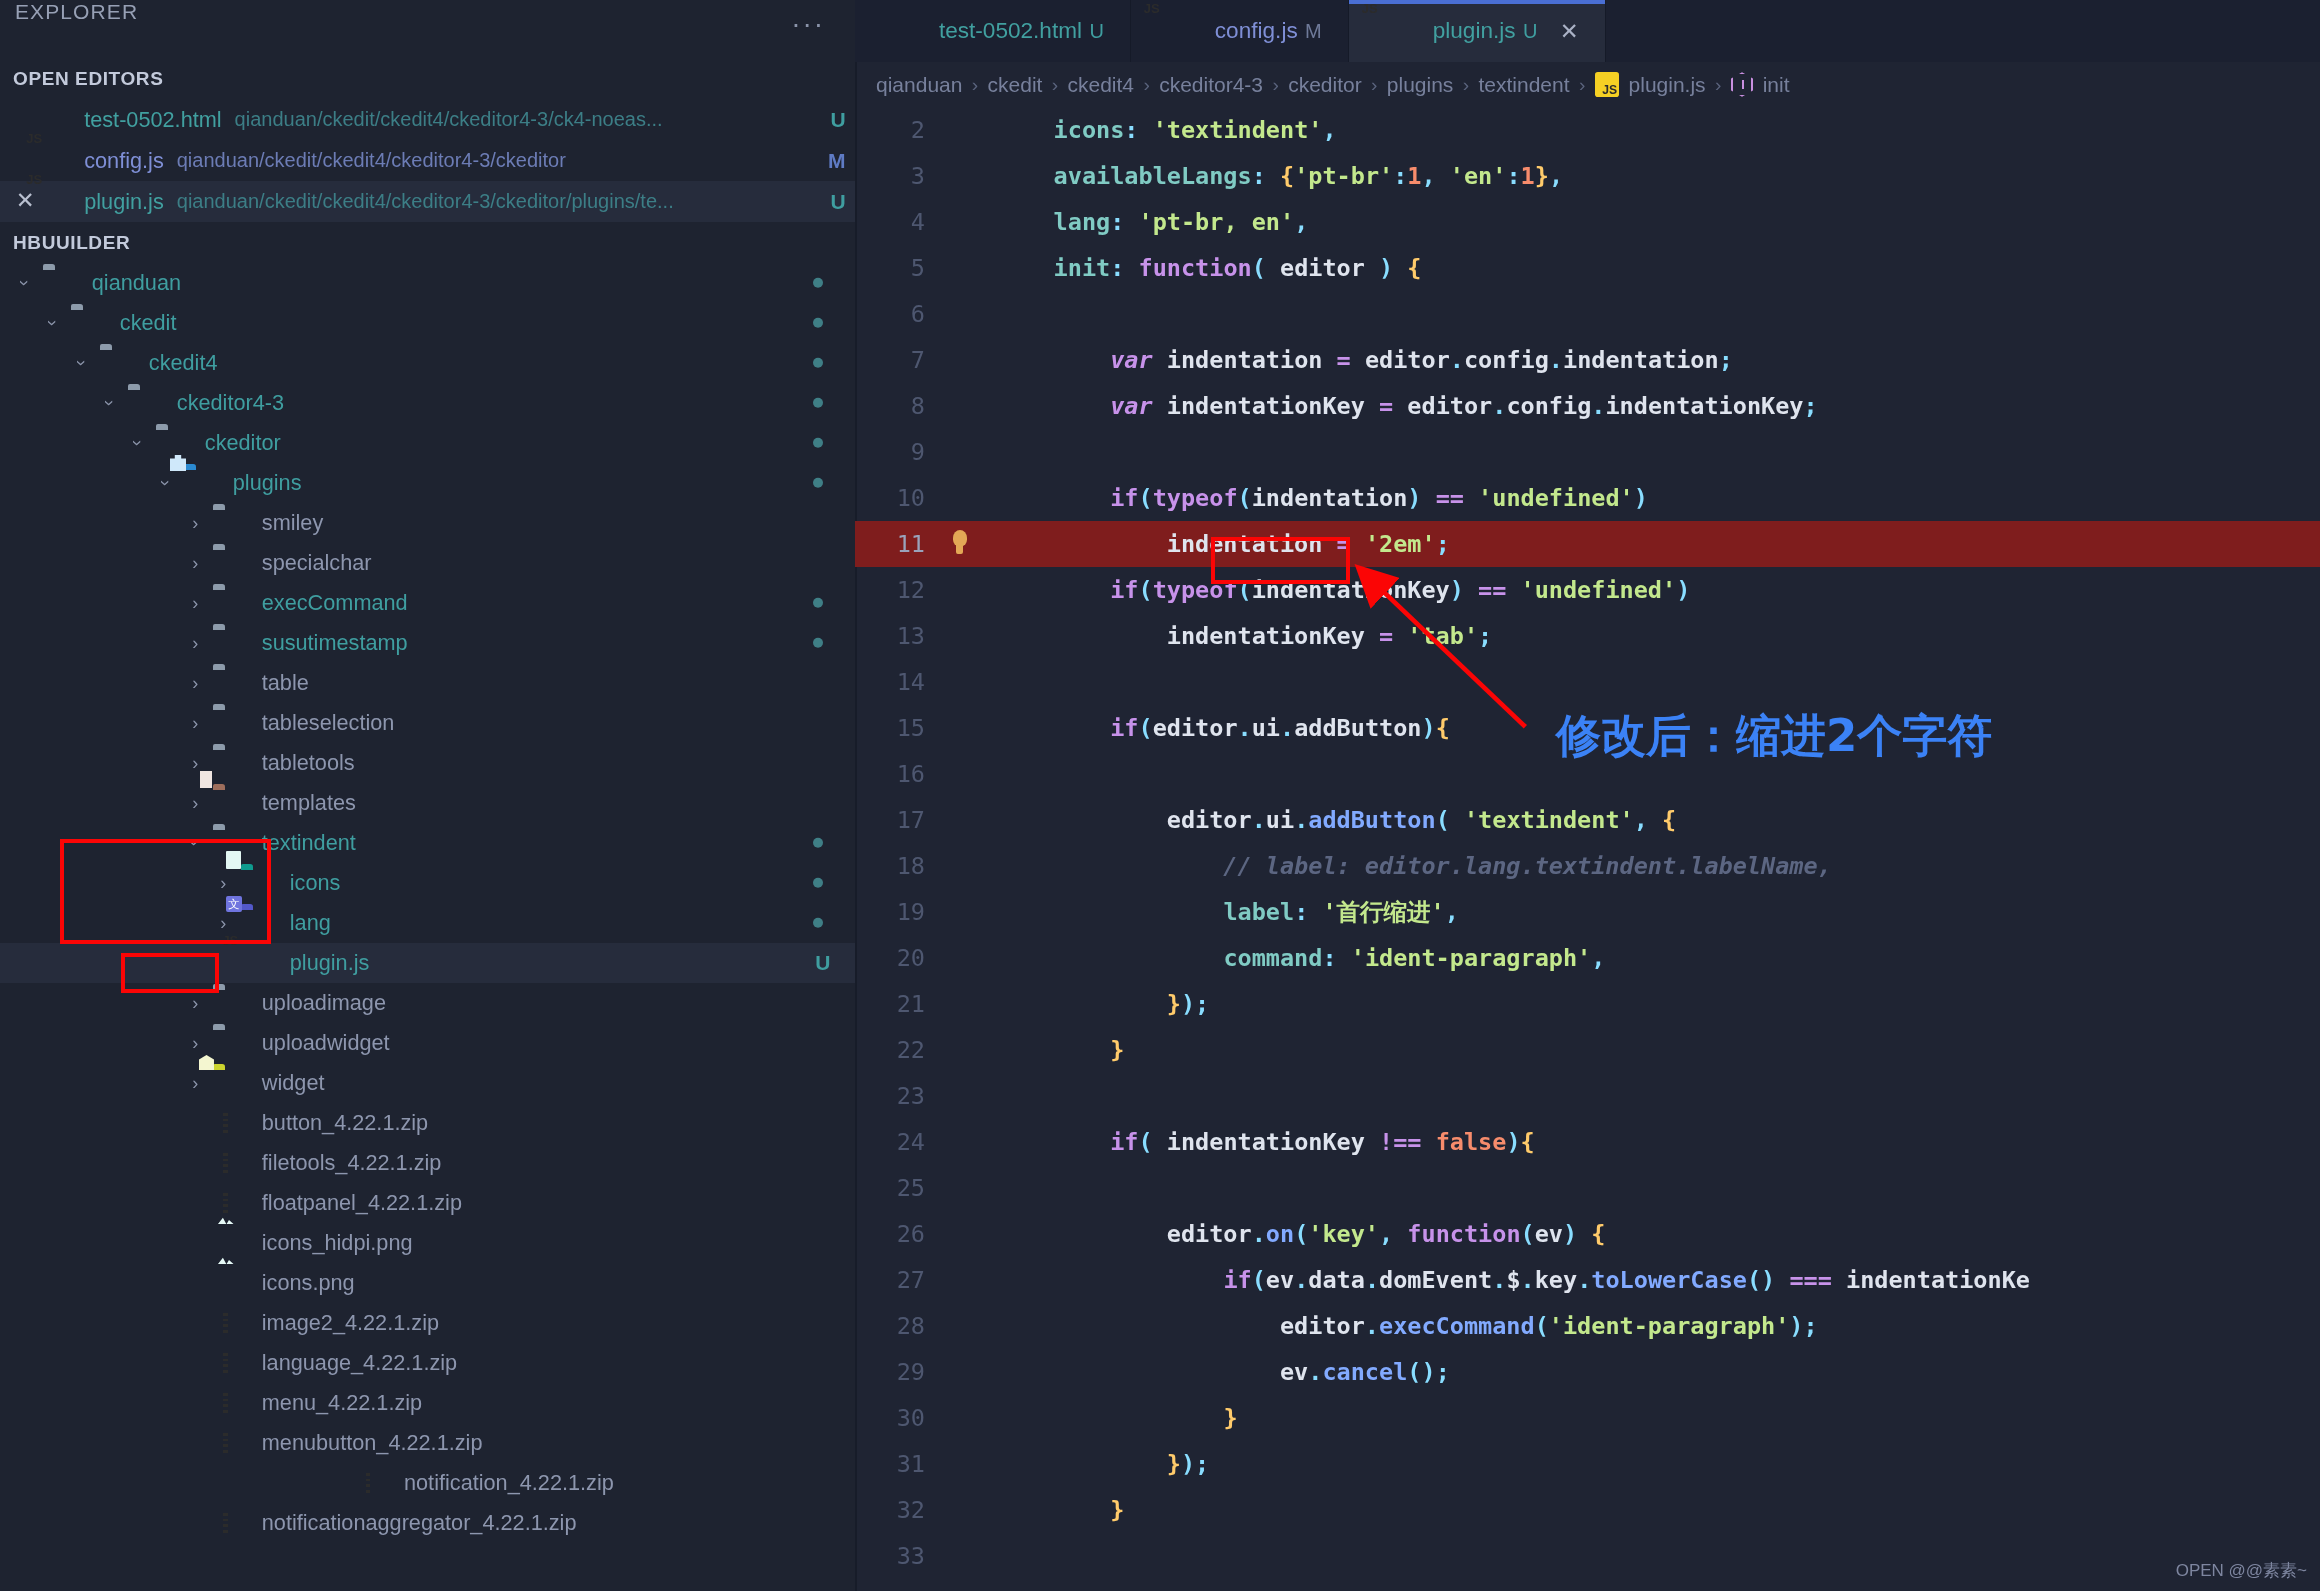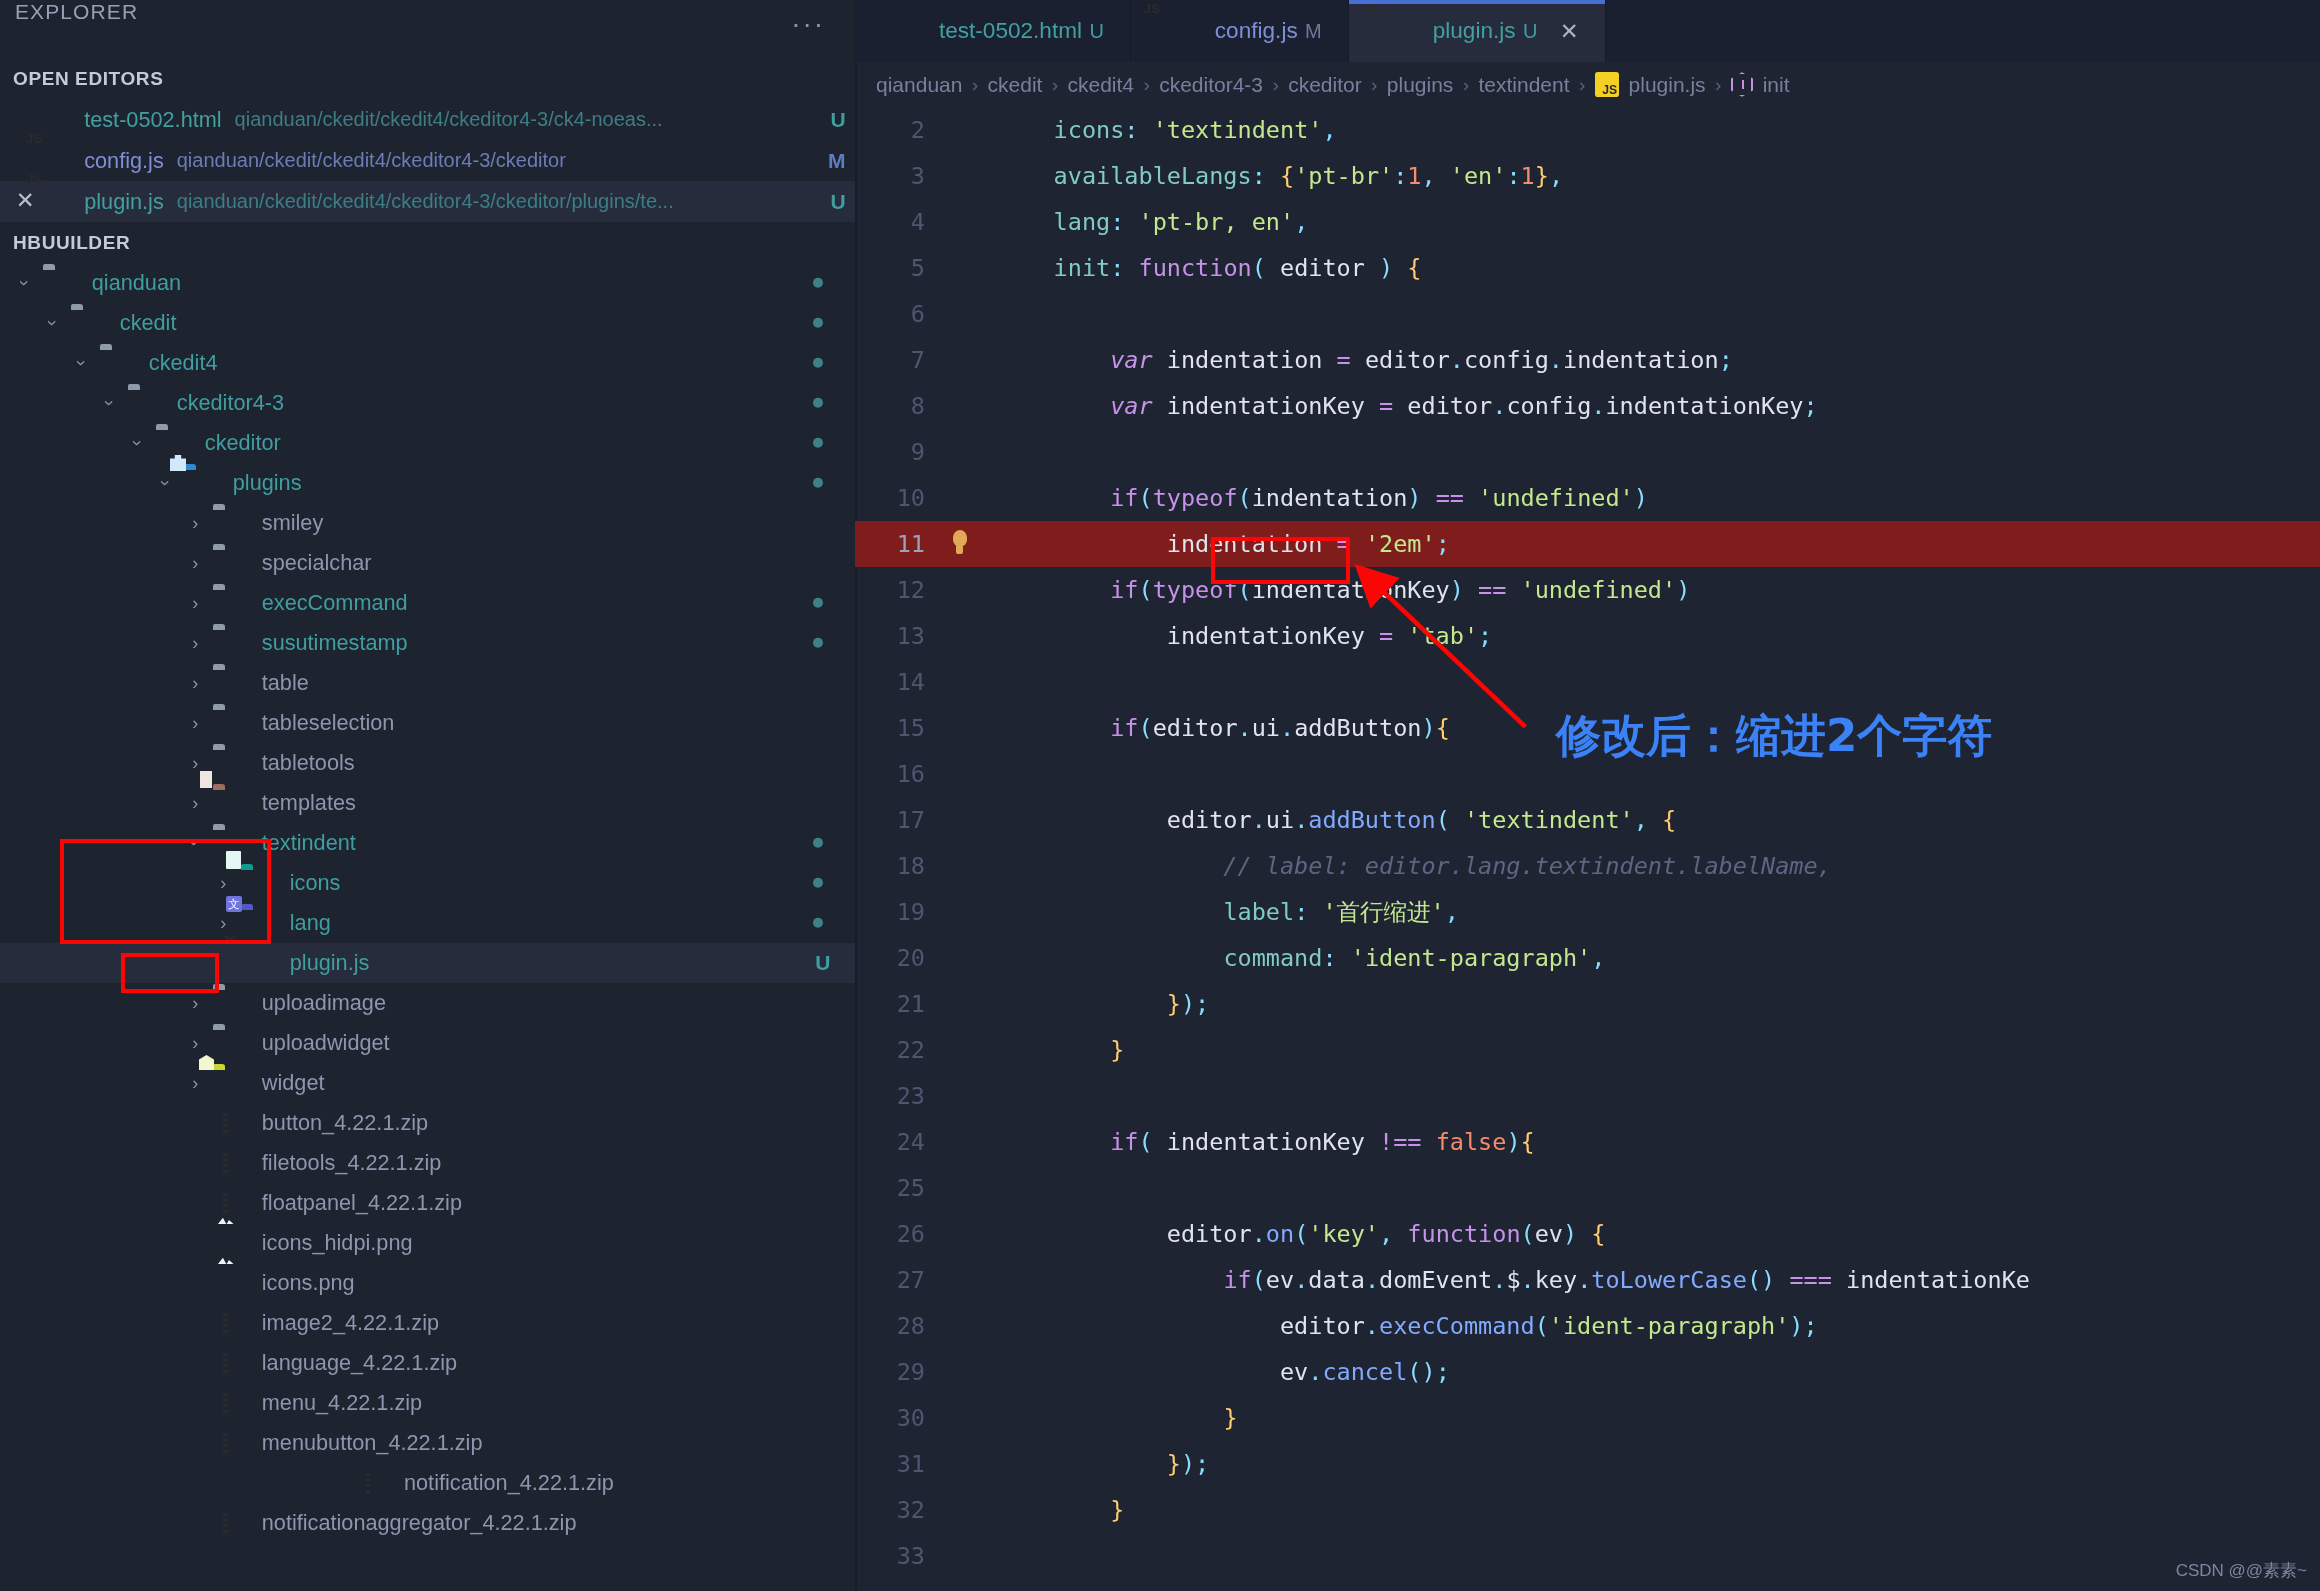--- a/index.html
+++ b/index.html
@@ -297,21 +297,21 @@
     width: 17px; height: 26px;
   }
   .lamp::before {
     content:""; position:absolute; left:1.9px; top:0; width:14px; height:16px;
     background:#e3a856; border-radius:50% 50% 40% 40%;
   }
   .lamp::after {
     content:""; position:absolute; left:4.7px; top:14px; width:7.5px; height:10.4px;
     background:#e3a856; border-radius:0 0 1.9px 1.9px;
   }
-  .codetext { padding-left: 55px; }
+  .codetext { padding-left: 55px; font-weight: bold; }
 
   
   .t-key    { color: #c792ea; }
   .t-fn     { color: #82aaff; }
   .t-str    { color: #c3e88d; }
   .t-num    { color: #f78c6c; }
   .t-prop   { color: #80cbc4; }
   .t-punct  { color: #89ddff; }
   .t-brace1 { color: #ffcb6b; }
   .t-brace3 { color: #89ddff; }
@@ -643,16 +643,16 @@
       <defs>
         <marker id="ah" markerWidth="9" markerHeight="9" refX="5" refY="4.5" orient="auto">
           <path d="M0,0 L9,4.5 L0,9 z" fill="#fb0505"></path>
         </marker>
       </defs>
       <line x1="712" y1="772" x2="545" y2="613" stroke="#fb0505" stroke-width="5" marker-end="url(#ah)"></line>
     </svg>
 
     <div class="annot-text" style="left:701px; top:706px; z-index:7;">修改后：缩进2个字符</div>
 
-    <div class="watermark">CSDN @@素素~</div>
+    <div class="watermark">OPEN @@素素~</div>
   </div>
 </div>
 
 
 </body></html>

